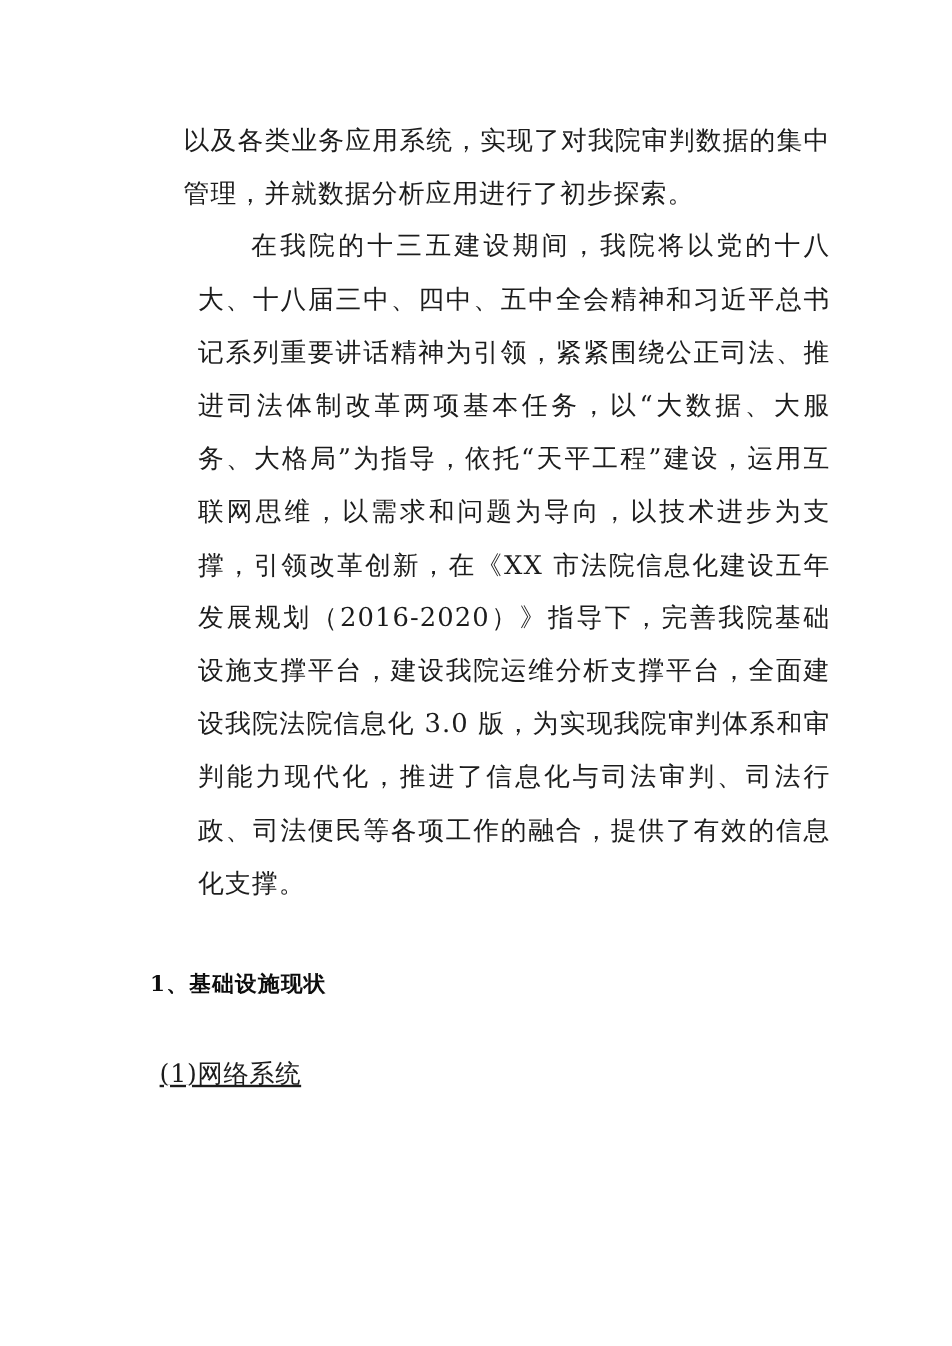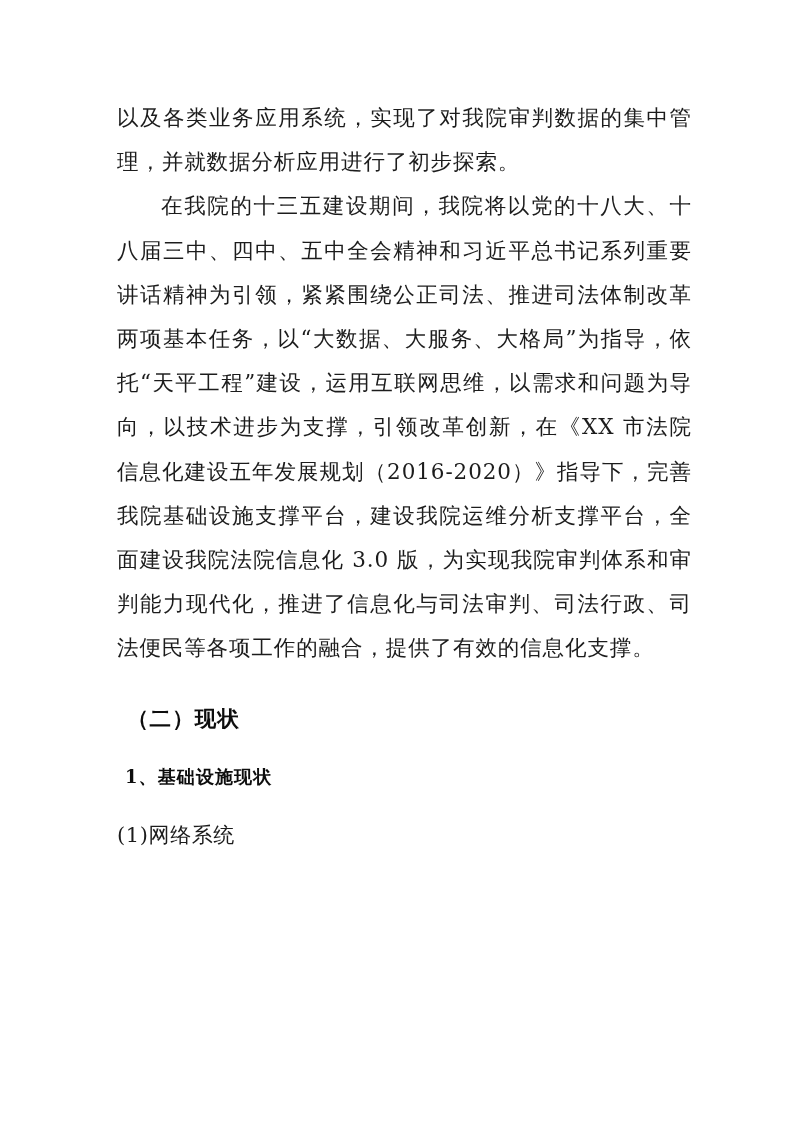--- a/index.html
+++ b/index.html
@@ -38,25 +38,27 @@
     text-align: justify;
     text-justify: inter-character;
     color: #1c1c1c;
     margin: 0;
     font-weight: 400;
     word-break: break-all;
   }
 
   .para.indent {
     text-indent: 2.05em;
+    margin-left: 48px;
   }
 
   
   .para.cont {
     text-indent: 0;
+    margin-left: 36px;
   }
 
   
   .heading {
     font-family: "DejaVu Serif", "Liberation Serif", serif;
     font-weight: 700;
     font-size: 21.5px;
     line-height: 44.2px;
     letter-spacing: 1.1px;
     color: #0d0d0d;
@@ -77,42 +79,42 @@
     white-space: nowrap;
   }
 
   .subheading {
     font-family: "DejaVu Serif", "Liberation Serif", serif;
     font-weight: 400;
     font-size: 21px;
     line-height: 44.2px;
     letter-spacing: 0.6px;
     color: #1c1c1c;
-    margin: 0;
+    margin: 16px;
     padding-left: 0;
     white-space: nowrap;
+    text-decoration: underline;
   }
 
   
   .gap-sm { height: 14px; }
   .gap-md { height: 26px; }
 </style>
 </head>
 <body>
 
 <div class="page">
   <div class="page-body">
 
     <p class="para cont">以及各类业务应用系统，实现了对我院审判数据的集中管理，并就数据分析应用进行了初步探索。</p>
 
     <p class="para indent">在我院的十三五建设期间，我院将以党的十八大、十八届三中、四中、五中全会精神和习近平总书记系列重要讲话精神为引领，紧紧围绕公正司法、推进司法体制改革两项基本任务，以“大数据、大服务、大格局”为指导，依托“天平工程”建设，运用互联网思维，以需求和问题为导向，以技术进步为支撑，引领改革创新，在《XX 市法院信息化建设五年发展规划（2016-2020）》指导下，完善我院基础设施支撑平台，建设我院运维分析支撑平台，全面建设我院法院信息化 3.0 版，为实现我院审判体系和审判能力现代化，推进了信息化与司法审判、司法行政、司法便民等各项工作的融合，提供了有效的信息化支撑。</p>
 
     <div class="gap-md"></div>
 
-    <h2 class="heading">（二）现状</h2>
 
     <div class="gap-sm"></div>
 
     <h3 class="heading-2">1、基础设施现状</h3>
 
     <div class="gap-sm"></div>
 
     <h4 class="subheading">(1)网络系统</h4>
 
     <div class="gap-sm"></div>

